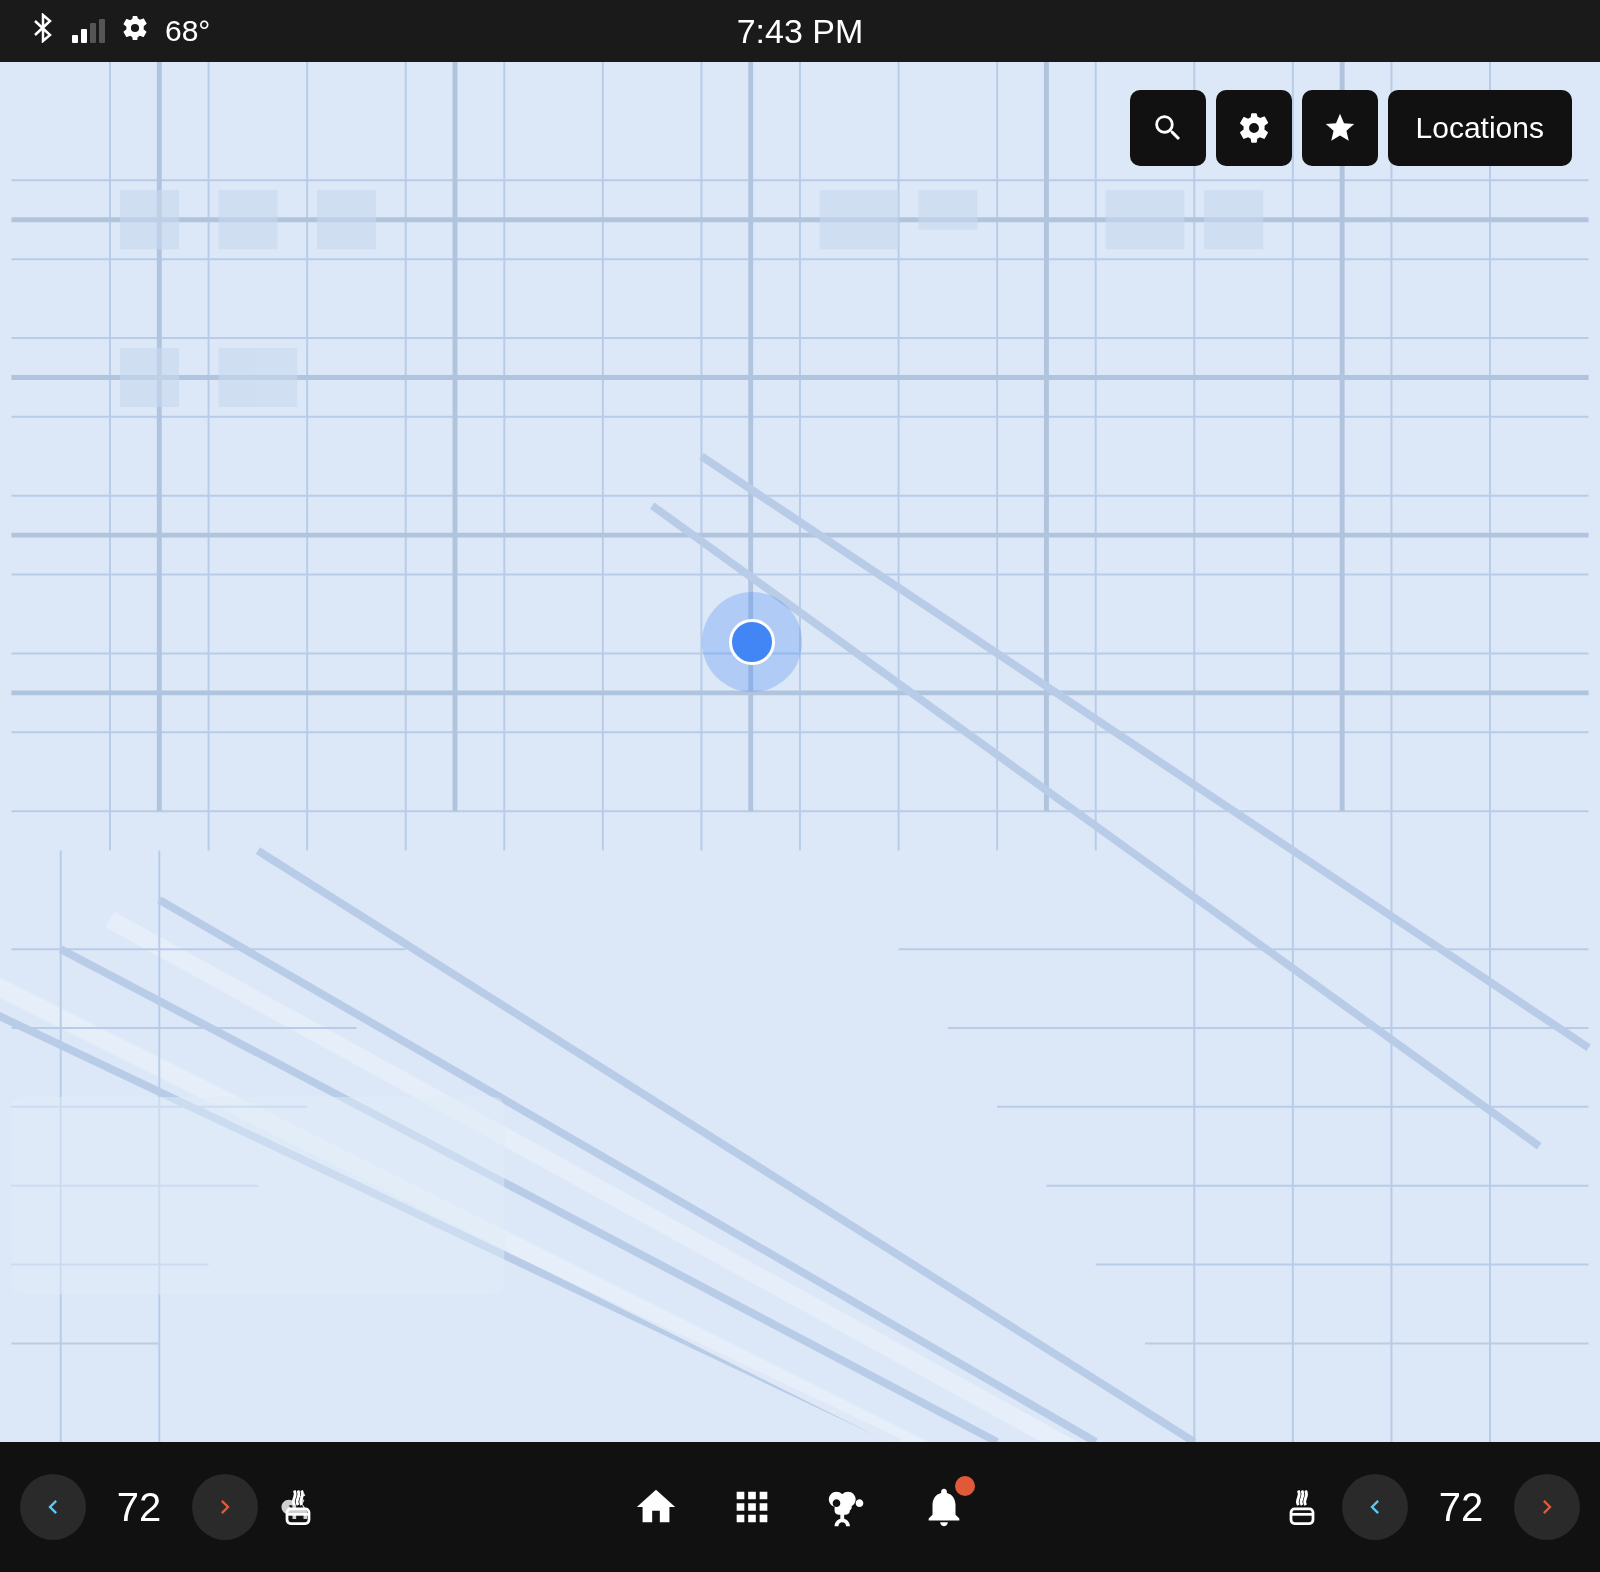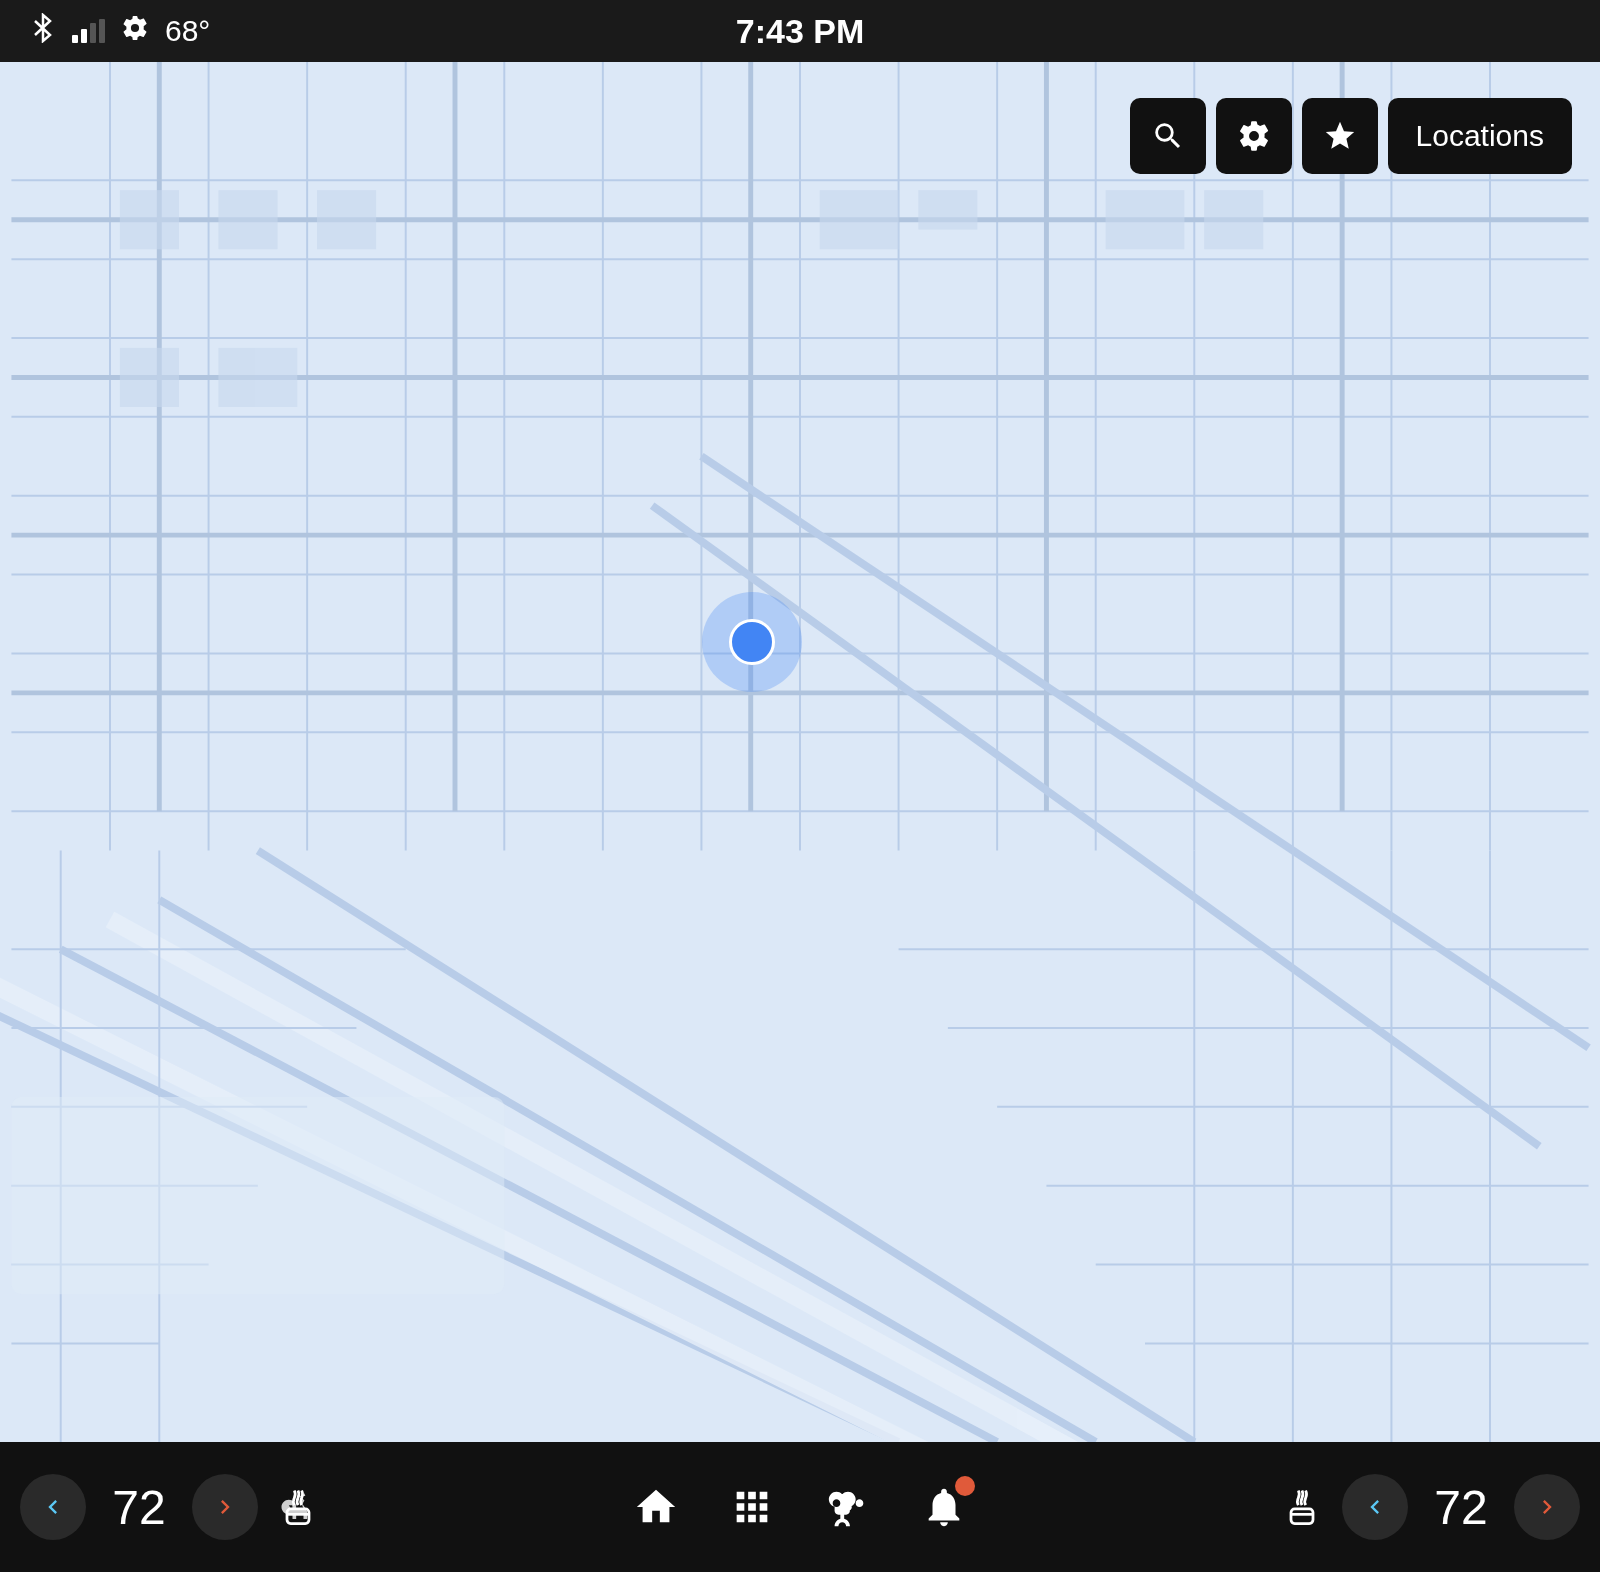--- a/index.html
+++ b/index.html
@@ -32,21 +32,21 @@
       font-size: 22px;
     }
     .status-temp {
       color: #fff;
       font-size: 30px;
       font-weight: 400;
     }
     .status-time {
       color: #fff;
       font-size: 34px;
-      font-weight: 700;
+      font-weight: 400;
       position: absolute;
       left: 50%;
       transform: translateX(-50%);
     }
 
     
     #map-container {
       flex: 1;
       position: relative;
       overflow: hidden;
@@ -58,21 +58,21 @@
       width: 100%;
       height: 100%;
       position: absolute;
       top: 0;
       left: 0;
     }
 
     
     #map-toolbar {
       position: absolute;
-      top: 36px;
+      top: 28px;
       right: 28px;
       display: flex;
       gap: 10px;
       align-items: center;
     }
     .toolbar-btn {
       background: #111;
       border: none;
       border-radius: 10px;
       width: 76px;
@@ -155,21 +155,21 @@
       align-items: center;
       justify-content: center;
       cursor: pointer;
       color: #fff;
       font-size: 26px;
     }
     .nav-btn.left-arrow { color: #5bc8f5; }
     .nav-btn.right-arrow { color: #e05a3a; }
     .temp-display {
       color: #fff;
-      font-size: 48px;
+      font-size: 40px;
       font-weight: 400;
       min-width: 90px;
       text-align: center;
     }
     .bottom-icons {
       display: flex;
       align-items: center;
       gap: 50px;
       flex: 1;
       justify-content: center;

